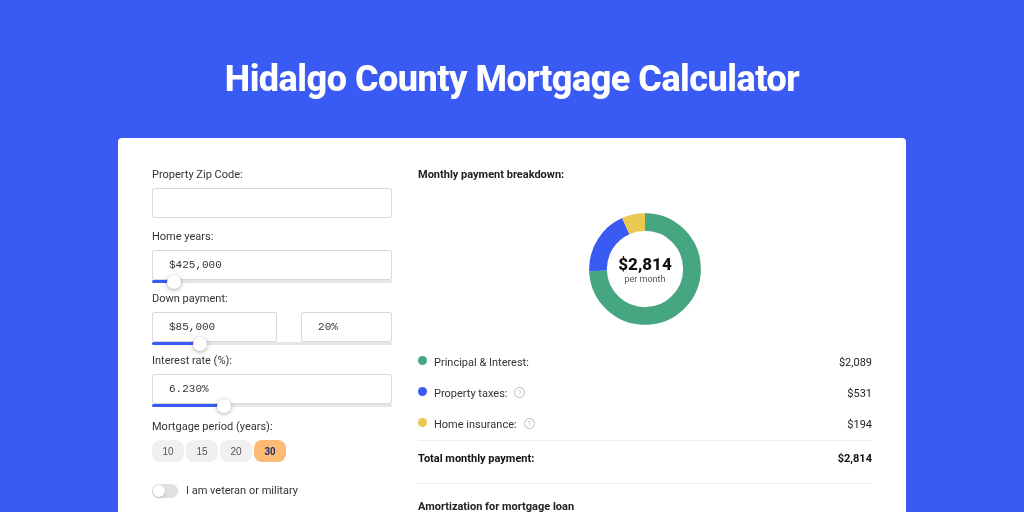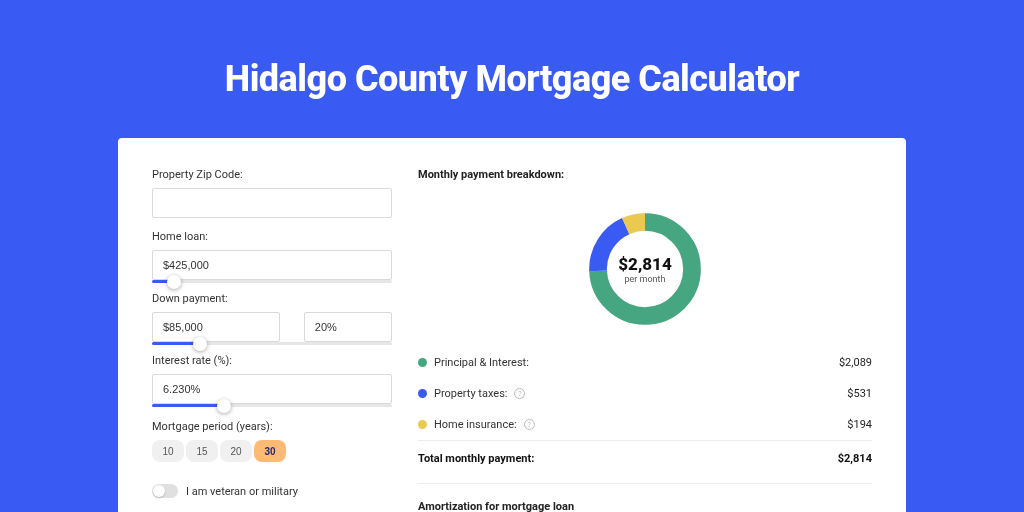--- a/index.html
+++ b/index.html
@@ -12,21 +12,21 @@
   .shell {
     margin: 38px auto 0; width: 788px; background: #fff;
     border-radius: 4px 4px 0 0; padding: 30px 34px 0 34px;
     display: flex; gap: 26px;
   }
   .left { width: 240px; }
   .right { flex: 1; }
   .flabel { font-size: 11px; color: #333; margin-bottom: 7px; }
   .tinput {
     width: 100%; height: 30px; border: 1px solid #d9d9d9;
-    border-radius: 2px; padding: 0 10px; font-size: 11px; color: #333;
+    border-radius: 2px; padding: 0 16px; font-size: 11px; color: #333; font-family: Liberation Mono, monospace;
   }
   .field { margin-bottom: 12px; position: relative; }
   .twocol { display: flex; gap: 24px; }
   .twocol .tinput:first-child { flex: 1.6; }
   .twocol .tinput:last-child { flex: 1; }
   .slider-track {
     position: absolute; left: 0; right: 0; bottom: -3px; height: 3px;
     background: #e6e6e6; border-radius: 2px;
   }
   .slider-fill {
@@ -37,21 +37,21 @@
     position: absolute; top: 50%; transform: translate(-50%, -50%);
     width: 14px; height: 14px; border-radius: 50%; background: #fff;
     box-shadow: 0 1px 4px rgba(0,0,0,.35);
   }
   .period-row { display: flex; gap: 2px; }
   .period-btn {
     width: 32px; height: 22px; border: none; background: #f0f0f0;
     font-size: 10px; color: #555; border-radius: 8px; cursor: pointer;
   }
   .period-btn.selected { background: #fdba74; color: #1f2b70; font-weight: 600; }
-  .toggle-row { display: flex; align-items: center; gap: 8px; margin-top: 22px; }
+  .toggle-row { display: flex; align-items: flex-start; gap: 8px; margin-top: 22px; }
   .toggle {
     width: 26px; height: 14px; background: #e0e0e0; border-radius: 7px;
     position: relative;
   }
   .toggle::after {
     content: ""; position: absolute; left: 1px; top: 1px; width: 12px; height: 12px;
     background: #fff; border-radius: 50%; box-shadow: 0 1px 2px rgba(0,0,0,.2);
   }
   .toggle-label { font-size: 11px; color: #333; }
   .section-title { font-size: 11px; font-weight: 700; color: #222; margin-bottom: 22px; }
@@ -62,21 +62,21 @@
     position: absolute; inset: 0; display: flex; flex-direction: column;
     align-items: center; justify-content: center;
   }
   .donut-val { font-size: 17px; font-weight: 800; color: #111; }
   .donut-sub { font-size: 9px; color: #555; }
   .legend { border-bottom: 1px solid #eee; }
   .legend-row {
     display: flex; align-items: center; justify-content: space-between;
     padding: 9px 0; font-size: 11px;
   }
-  .legend-left { display: flex; align-items: center; gap: 7px; color: #333; }
+  .legend-left { display: flex; align-items: flex-start; gap: 7px; color: #333; }
   .dot { width: 9px; height: 9px; border-radius: 50%; }
   .info-icon {
     width: 11px; height: 11px; border-radius: 50%; border: 1px solid #bbb;
     display: inline-flex; align-items: center; justify-content: center;
     font-size: 7px; color: #bbb;
   }
   .legend-val { font-size: 11px; color: #222; }
   .total-row {
     display: flex; justify-content: space-between; padding: 11px 0 18px;
     font-size: 11px; font-weight: 700; color: #111;
@@ -93,21 +93,21 @@
 <div class="shell">
 
   <div class="left">
 
     <div class="field">
       <div class="flabel">Property Zip Code:</div>
       <input class="tinput" value="" style="">
     </div>
 
     <div class="field">
-      <div class="flabel">Home loan:</div>
+      <div class="flabel">Home years:</div>
       <input class="tinput" value="$425,000" style="">
       <div class="slider-track">
         <div class="slider-fill" id="fill-price" style="width: 9%;"></div>
         <div class="slider-thumb" id="thumb-price" style="left: 9%;"></div>
       </div>
     </div>
 
     <div class="field">
       <div class="flabel">Down payment:</div>
       <div class="twocol">

